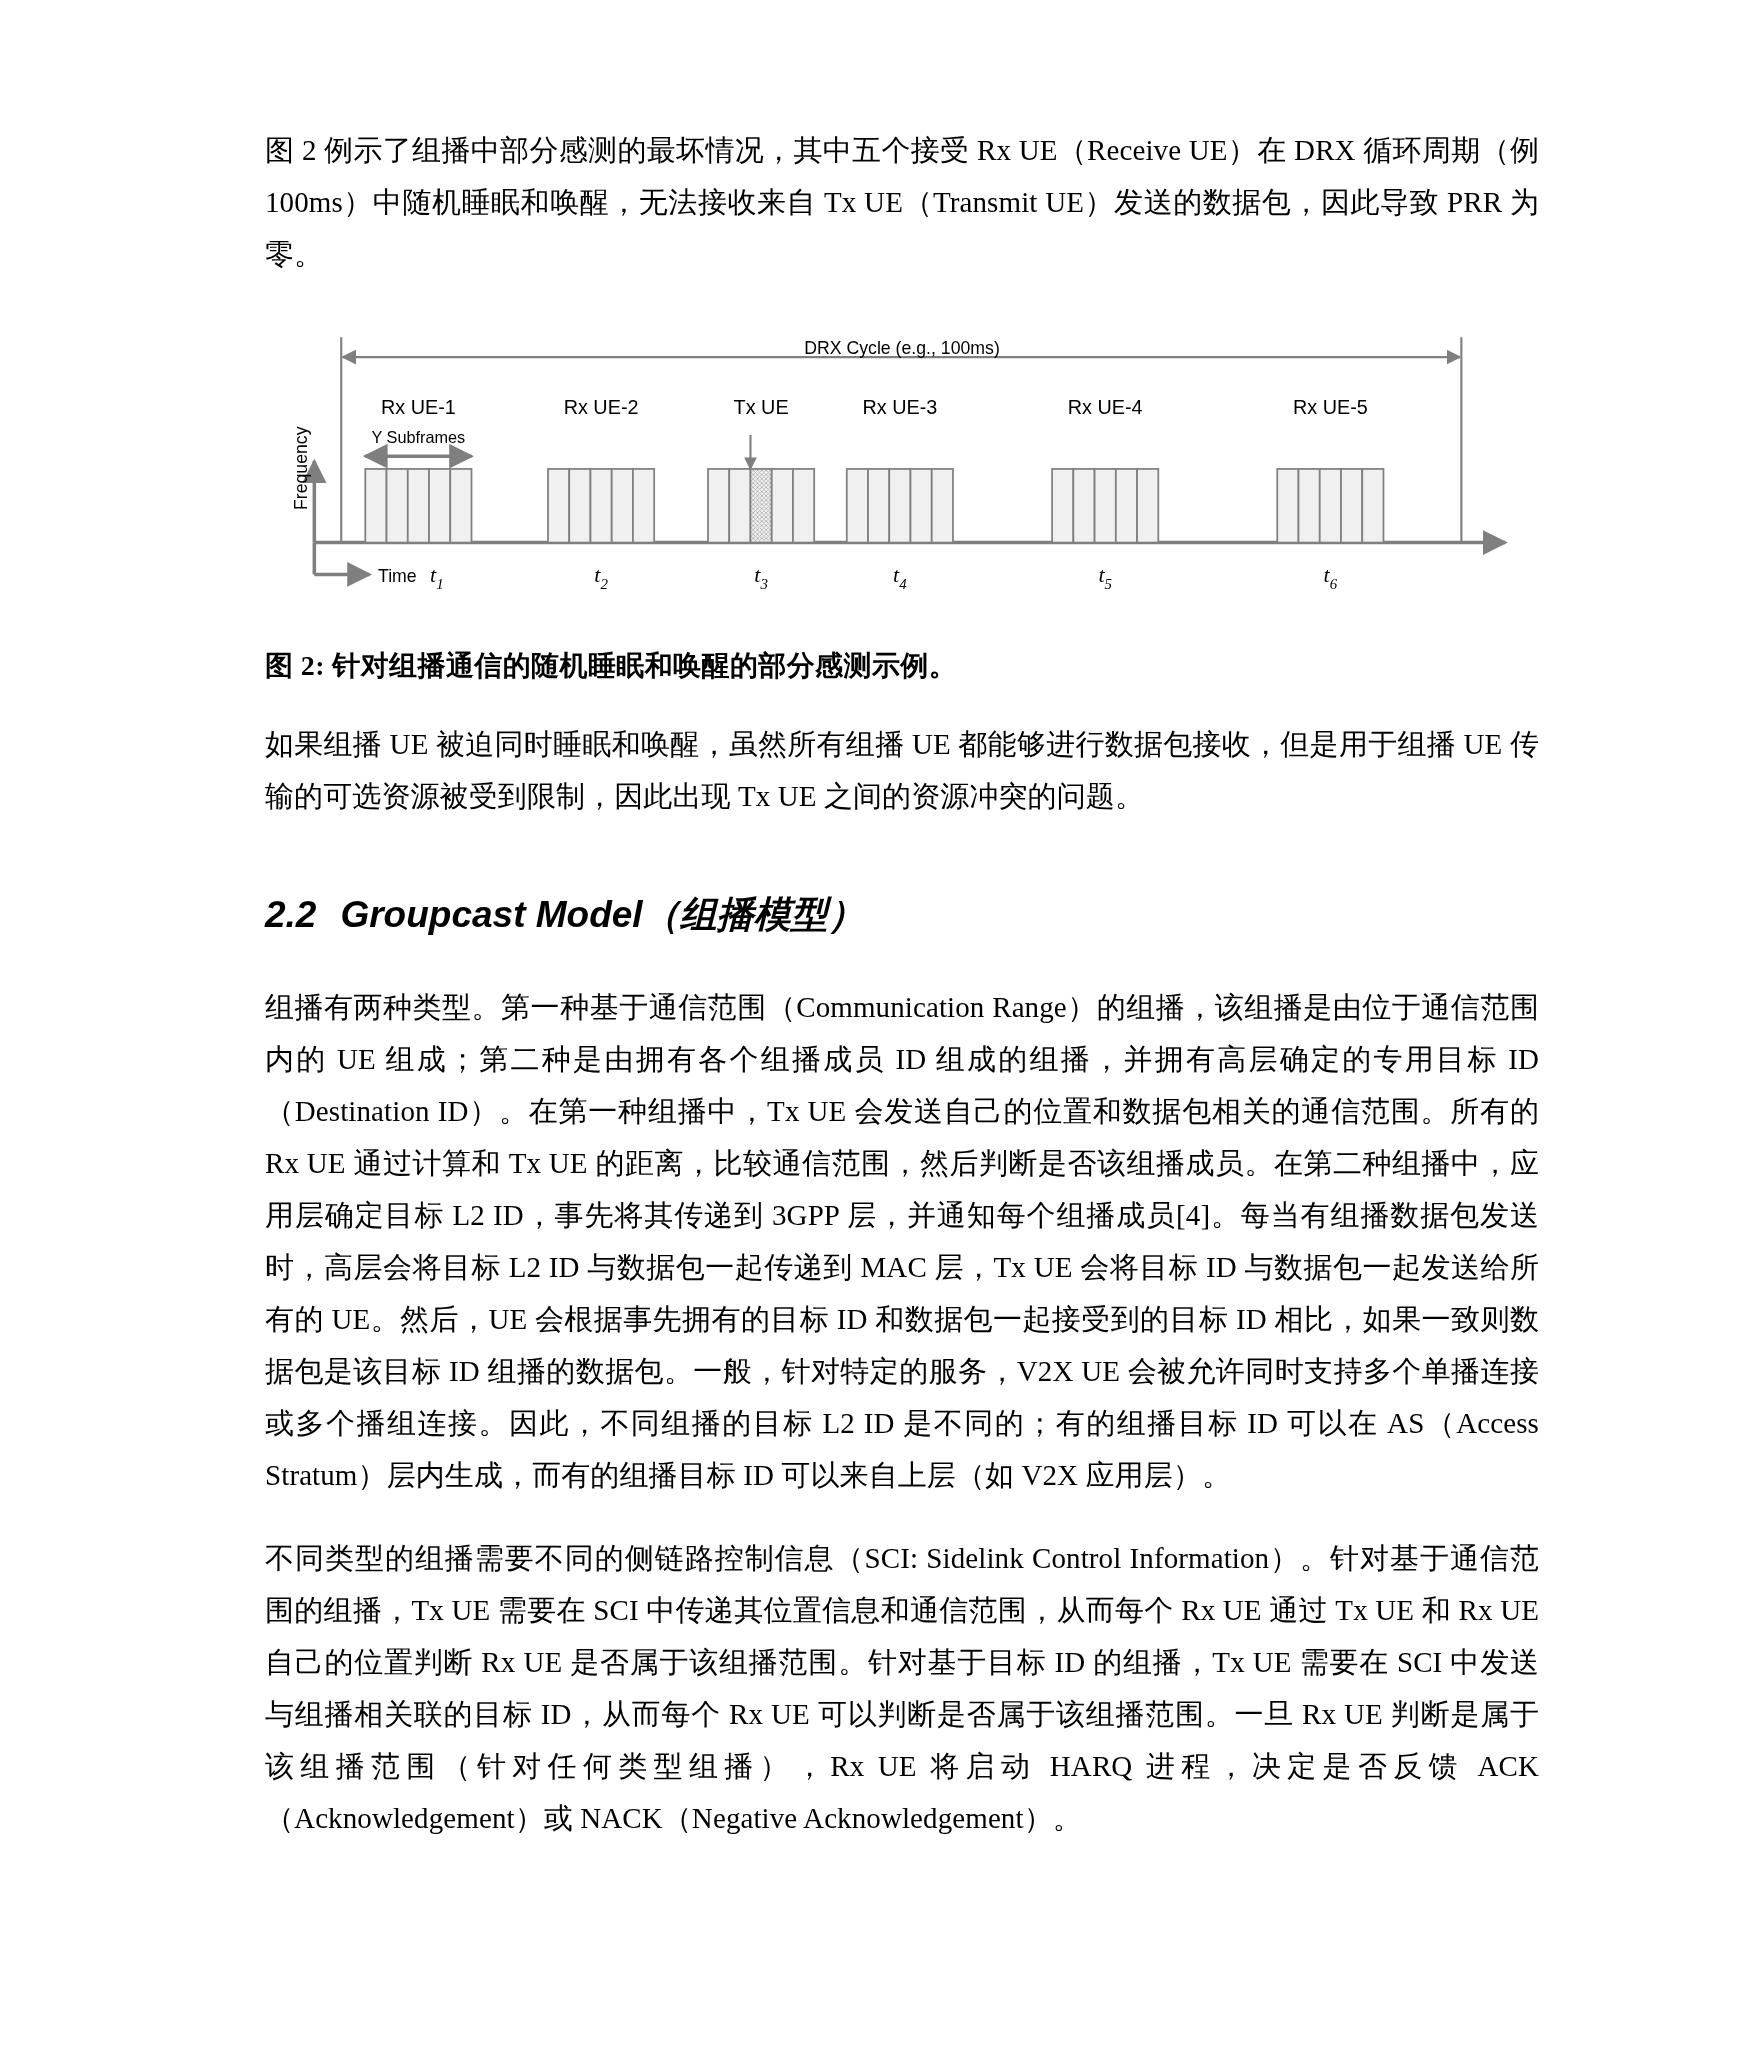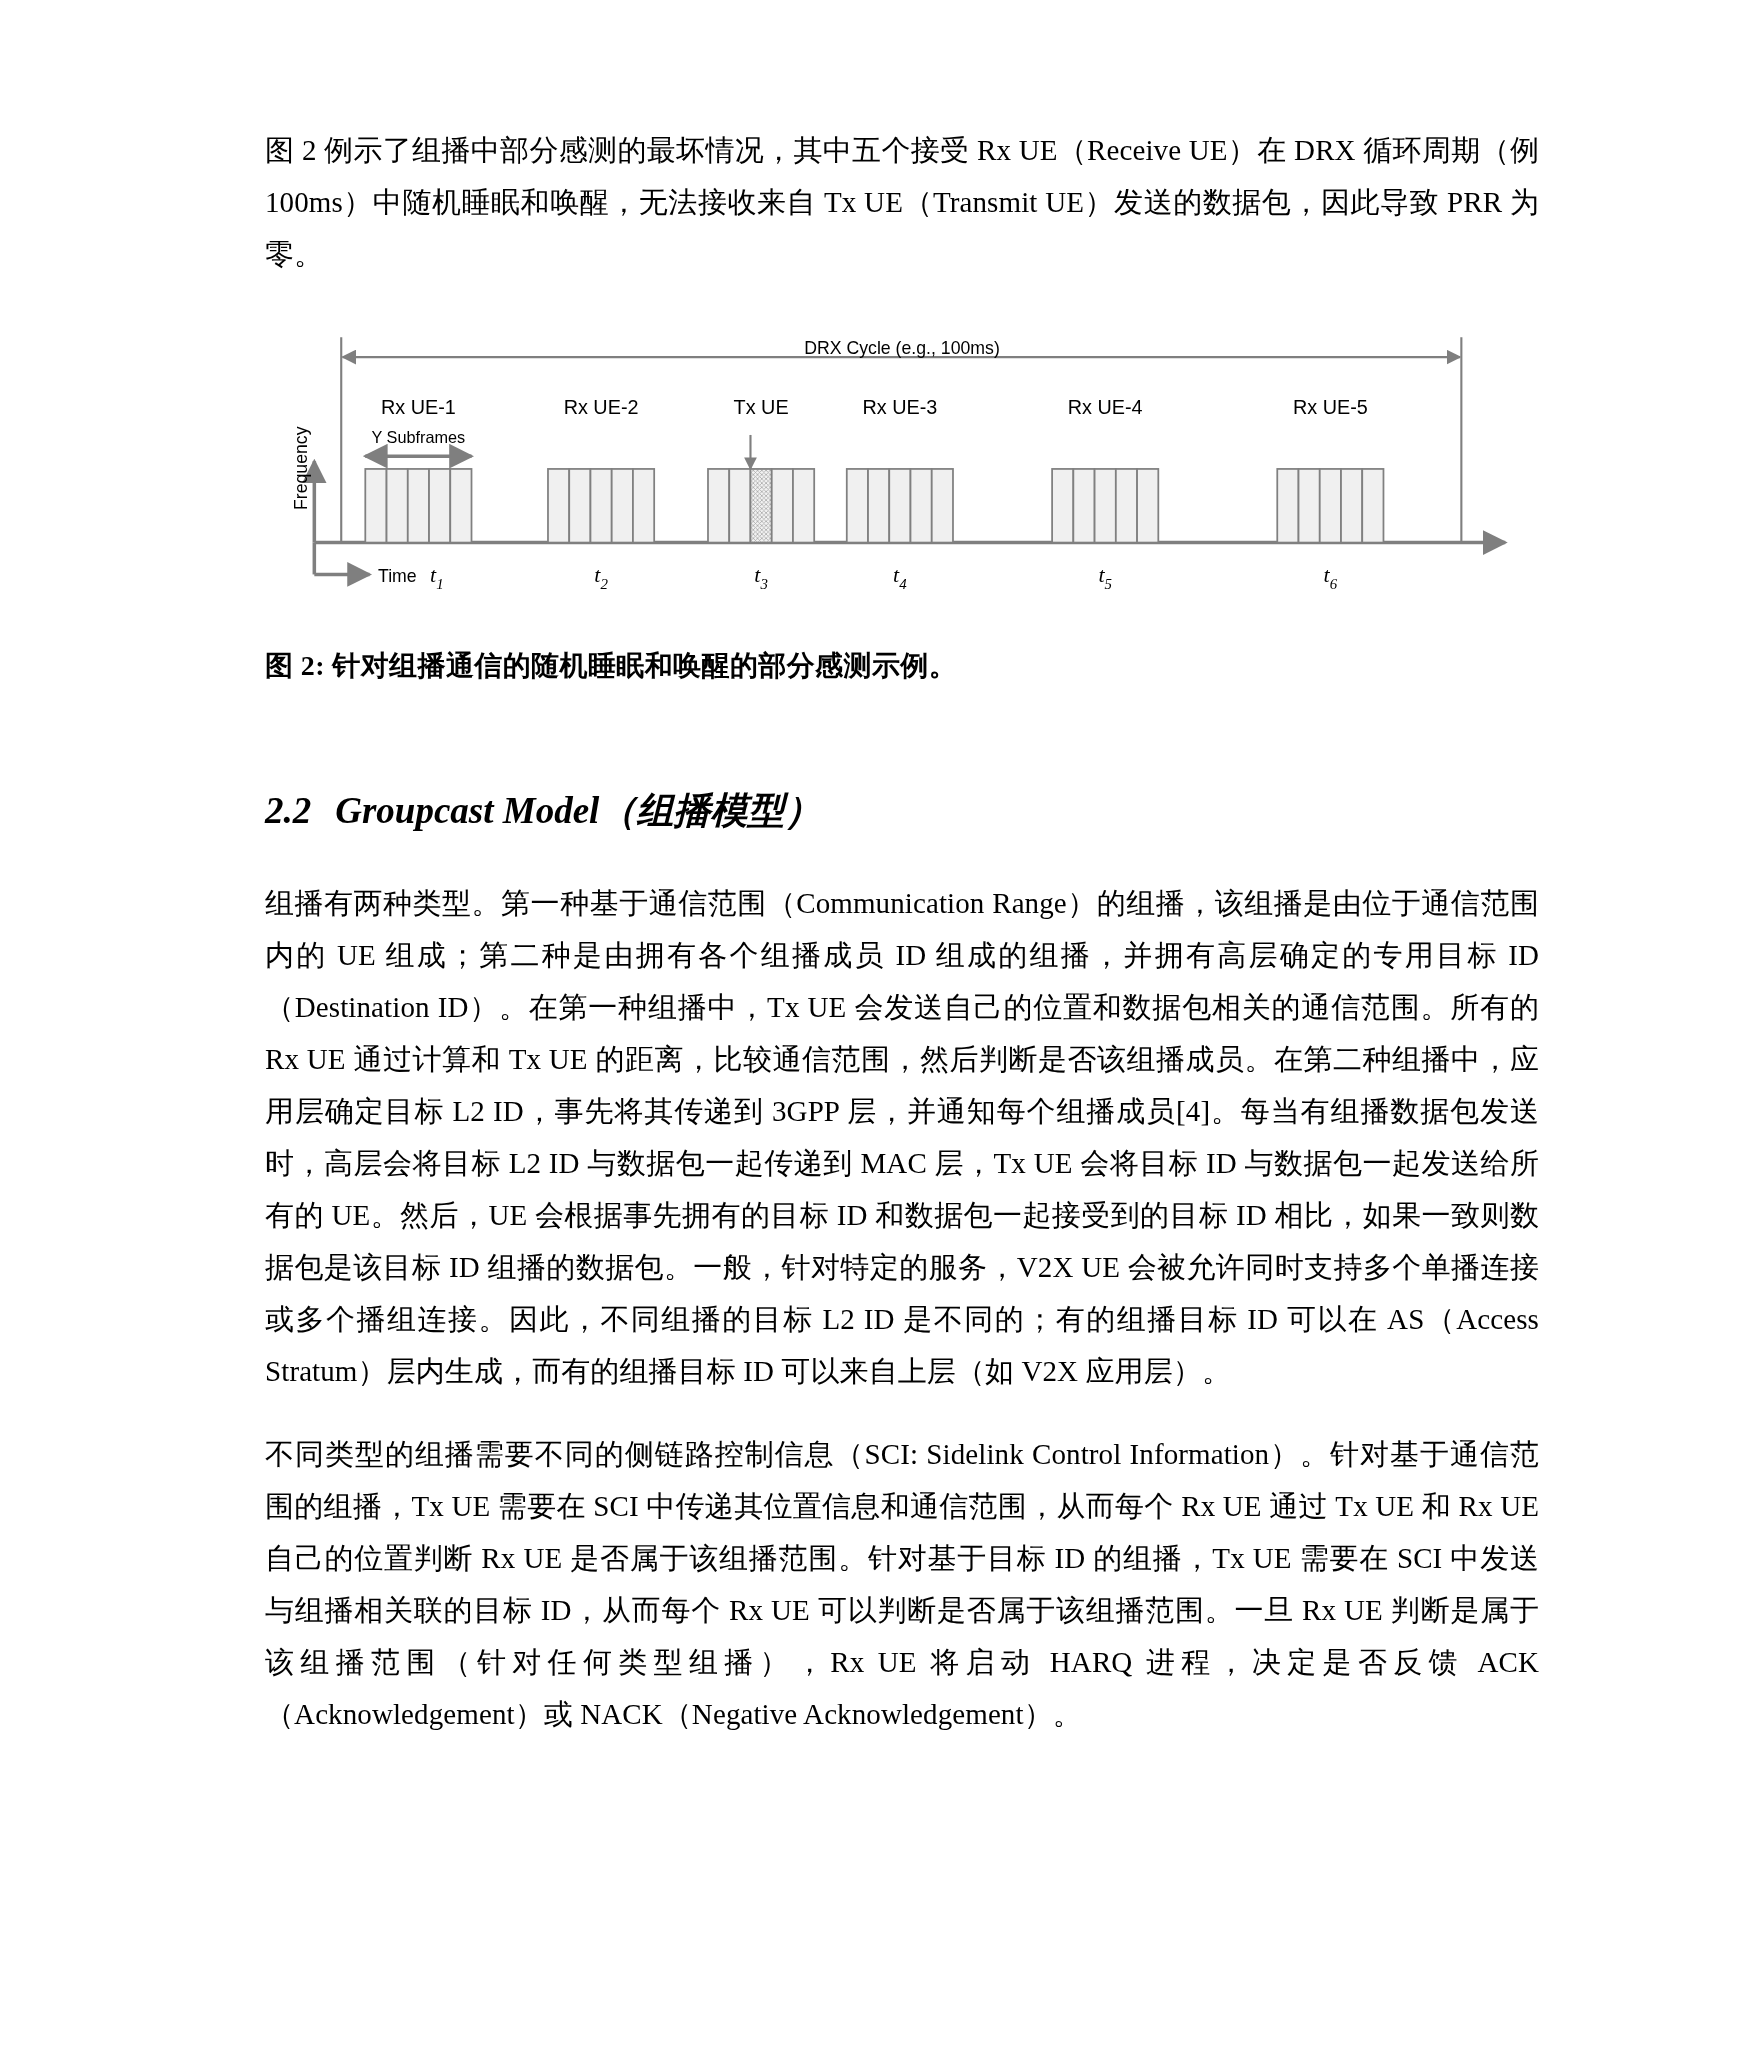--- a/index.html
+++ b/index.html
@@ -50,21 +50,21 @@
     margin: 37px 0 0 0;
     text-align: left;
     font-size: 28px;
     font-weight: bold;
     font-family: "Liberation Serif", "DejaVu Serif", serif;
     letter-spacing: 0.4px;
   }
 
   
   h2.section-heading {
-    font-family: Liberation Serif, serif;
+    font-family: Liberation Sans, sans-serif;
     font-size: 37px;
     font-style: italic;
     font-weight: bold;
     margin: 68px 0 41px 0;
     letter-spacing: 0px;
   }
   h2.section-heading .num { margin-right: 24px; }
 
   .spacer-after-fig { height: 33px; }
   .spacer-small { height: 18.4px; }
@@ -181,20 +181,21 @@
           <text x="1475" y="356" text-anchor="middle"><tspan>t</tspan><tspan dy="9" font-size="21">6</tspan></text>
         </g>
       </svg>
     </div>
   </div>
 
   <div class="fig-caption">图 2: 针对组播通信的随机睡眠和唤醒的部分感测示例。</div>
 
   <div class="spacer-after-fig"></div>
 
+  <p class="body-text">如果组播 UE 被迫同时睡眠和唤醒，虽然所有组播 UE 都能够进行数据包接收，但是用于组播 UE 传输的可选资源被受到限制，因此出现 Tx UE 之间的资源冲突的问题。</p>
 
   <h2 class="section-heading">
     <span class="num">2.2</span><span>Groupcast Model</span><span>（组播模型）</span>
   </h2>
 
   <p class="body-text">组播有两种类型。第一种基于通信范围（Communication Range）的组播，该组播是由位于通信范围内的 UE 组成；第二种是由拥有各个组播成员 ID 组成的组播，并拥有高层确定的专用目标 ID（Destination ID）。在第一种组播中，Tx UE 会发送自己的位置和数据包相关的通信范围。所有的 Rx UE 通过计算和 Tx UE 的距离，比较通信范围，然后判断是否该组播成员。在第二种组播中，应用层确定目标 L2 ID，事先将其传递到 3GPP 层，并通知每个组播成员[4]。每当有组播数据包发送时，高层会将目标 L2 ID 与数据包一起传递到 MAC 层，Tx UE 会将目标 ID 与数据包一起发送给所有的 UE。然后，UE 会根据事先拥有的目标 ID 和数据包一起接受到的目标 ID 相比，如果一致则数据包是该目标 ID 组播的数据包。一般，针对特定的服务，V2X UE 会被允许同时支持多个单播连接或多个播组连接。因此，不同组播的目标 L2 ID 是不同的；有的组播目标 ID 可以在 AS（Access Stratum）层内生成，而有的组播目标 ID 可以来自上层（如 V2X 应用层）。</p>
 
   <div class="spacer-small"></div>
 
   <p class="body-text">不同类型的组播需要不同的侧链路控制信息（SCI: Sidelink Control Information）。针对基于通信范围的组播，Tx UE 需要在 SCI 中传递其位置信息和通信范围，从而每个 Rx UE 通过 Tx UE 和 Rx UE 自己的位置判断 Rx UE 是否属于该组播范围。针对基于目标 ID 的组播，Tx UE 需要在 SCI 中发送与组播相关联的目标 ID，从而每个 Rx UE 可以判断是否属于该组播范围。一旦 Rx UE 判断是属于该组播范围（针对任何类型组播），Rx UE 将启动 HARQ 进程，决定是否反馈 ACK（Acknowledgement）或 NACK（Negative Acknowledgement）。</p>

